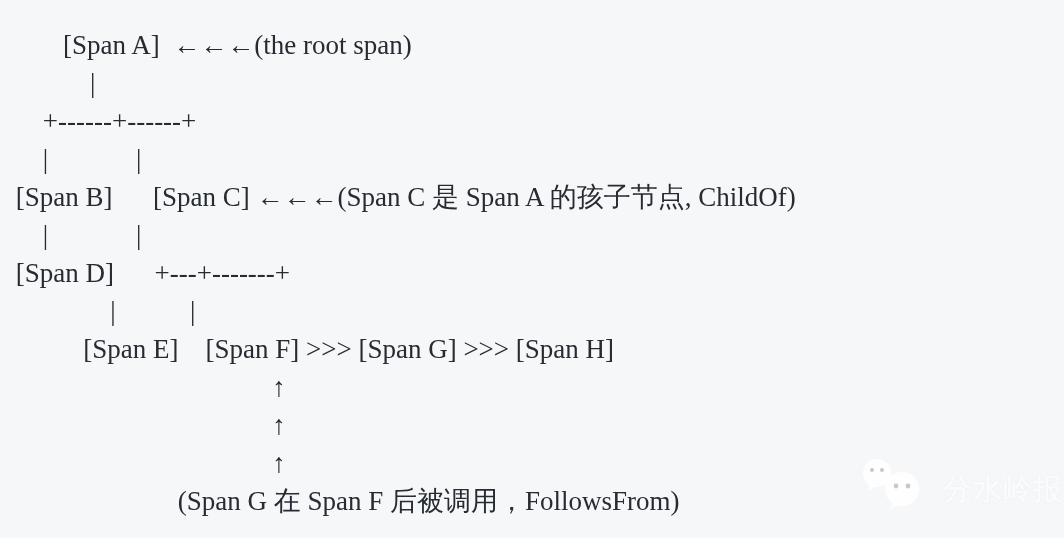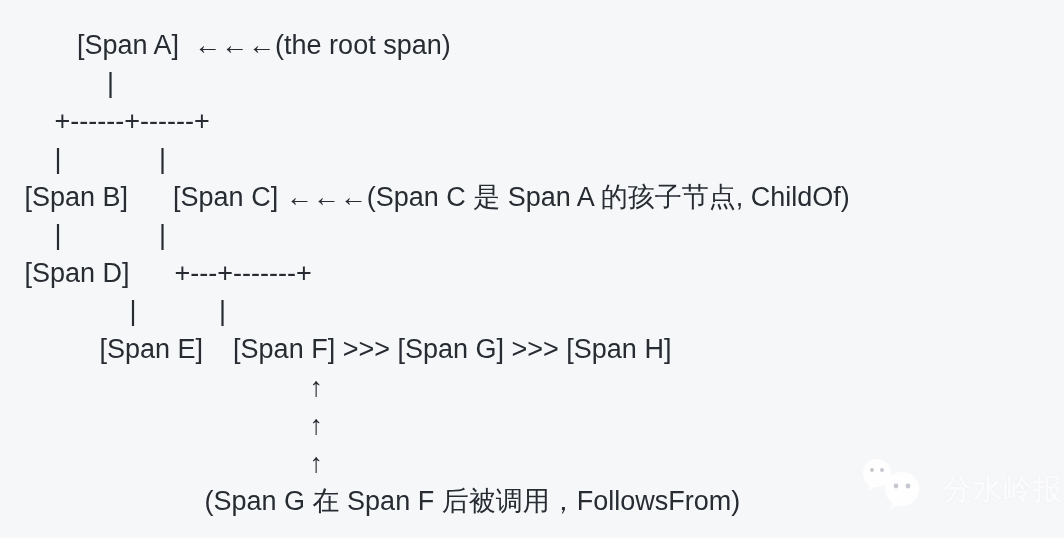--- a/index.html
+++ b/index.html
@@ -9,22 +9,22 @@
   }
   body {
     width: 1064px;
     height: 538px;
     overflow: hidden;
     position: relative;
     background: #f6f7f9;
   }
   .diagram-pre {
     margin: 0;
-    padding: 26px 0 0 17px;
-    font-family: Liberation Sans, sans-serif;
+    padding: 26px 0 0 9px;
+    font-family: Liberation Serif, serif;
     font-size: 27px;
     line-height: 38px;
     color: #272c33;
     font-variant-ligatures: none;
   }
   .ascii-line {
     white-space: pre;
     height: 38px;
   }
   .watermark {

